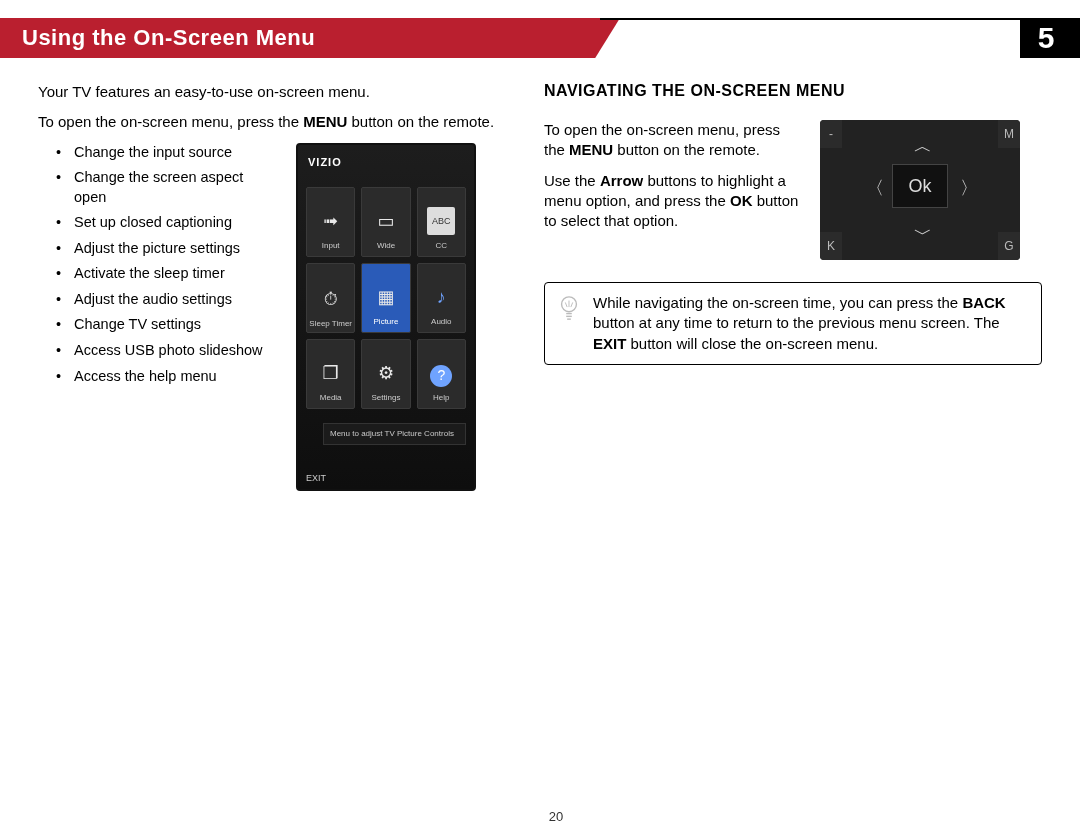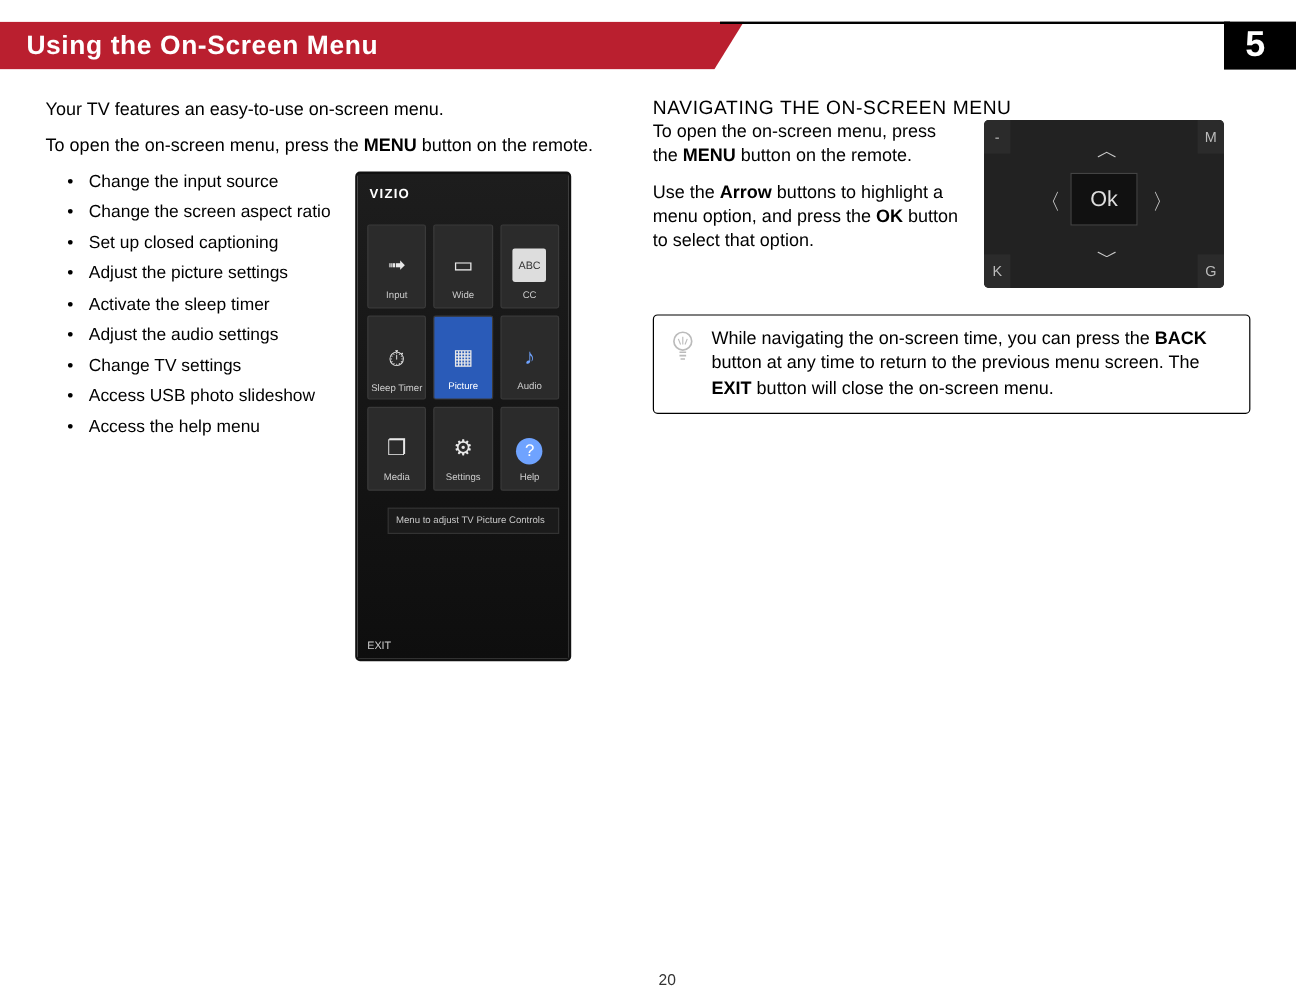--- a/index.html
+++ b/index.html
@@ -86,21 +86,21 @@
   .bullets li::before {
     content: "•";
     position: absolute;
     left: 0;
     top: 0;
   }
   .open-instr b { font-weight: bold; }
   .left-flex { display: flex; gap: 18px; }
   .tv-screen {
     width: 180px;
-    height: 408px;
+    height: 348px;
     background: linear-gradient(#1d1d1d,#0e0e0e);
     border: 2px solid #111;
     border-radius: 4px;
     position: relative;
     color: #e8e8e8;
     overflow: hidden;
   }
   .tv-brand {
     position: absolute;
     top: 10px; left: 10px;
@@ -154,23 +154,23 @@
     bottom: 4px;
     left: 8px;
     font-size: 9px;
     color: #ccc;
   }
   .col-right {
     flex: 1;
   }
   .sec-title {
     font-size: 16px;
-    font-weight: normal;
+    font-weight: bold;
     letter-spacing: 0.5px;
-    margin-bottom: 0;
+    margin-bottom: 20px;
   }
   .right-flex {
     display: flex;
     gap: 16px;
     margin-bottom: 22px;
     align-items: flex-start;
   }
   .right-text {
     font-size: 15px;
     line-height: 1.35;
@@ -246,21 +246,21 @@
 
 <div class="content">
   <div class="col-left">
     <p>Your TV features an easy-to-use on-screen menu.</p>
     <p class="justify open-instr">
       <span>To open the on-screen menu, press the </span><b>MENU</b><span> button on the remote.</span>
     </p>
     <div class="left-flex">
       <ul class="bullets">
         <li>Change the input source</li>
-        <li>Change the screen aspect ratio</li>
+        <li>Change the screen aspect open</li>
         <li>Set up closed captioning</li>
         <li>Adjust the picture settings</li>
         <li>Activate the sleep timer</li>
         <li>Adjust the audio settings</li>
         <li>Change TV settings</li>
         <li>Access USB photo slideshow</li>
         <li>Access the help menu</li>
       </ul>
 
       <div class="tv-screen">

